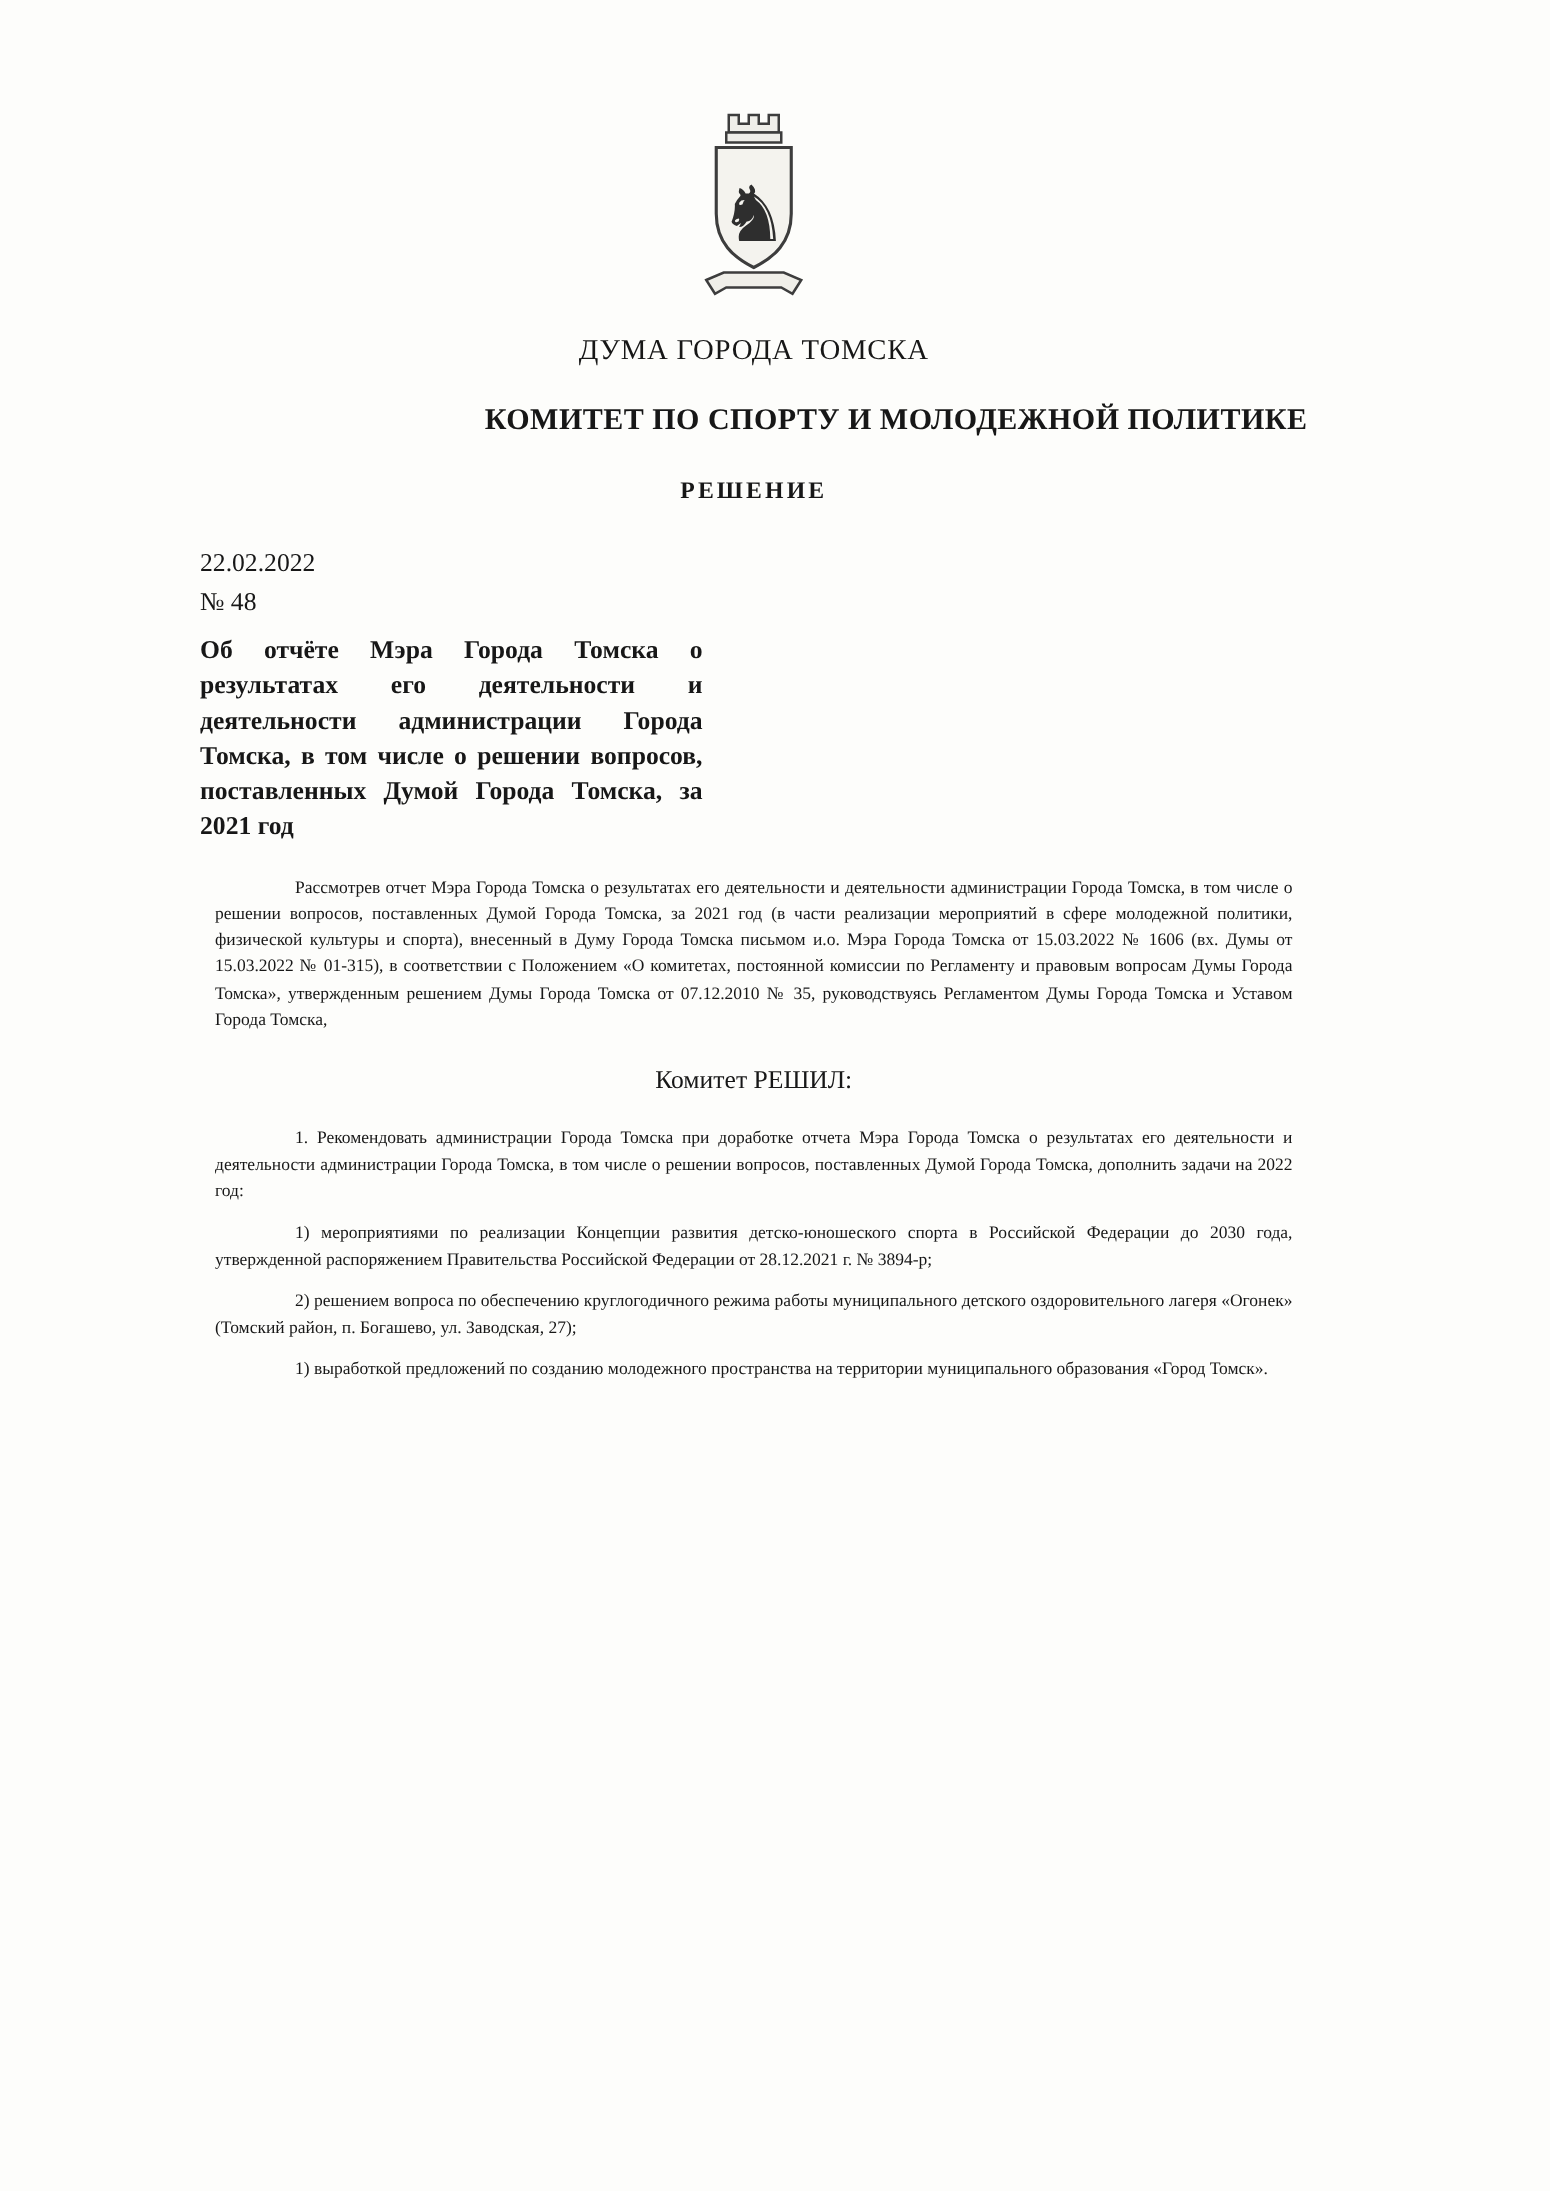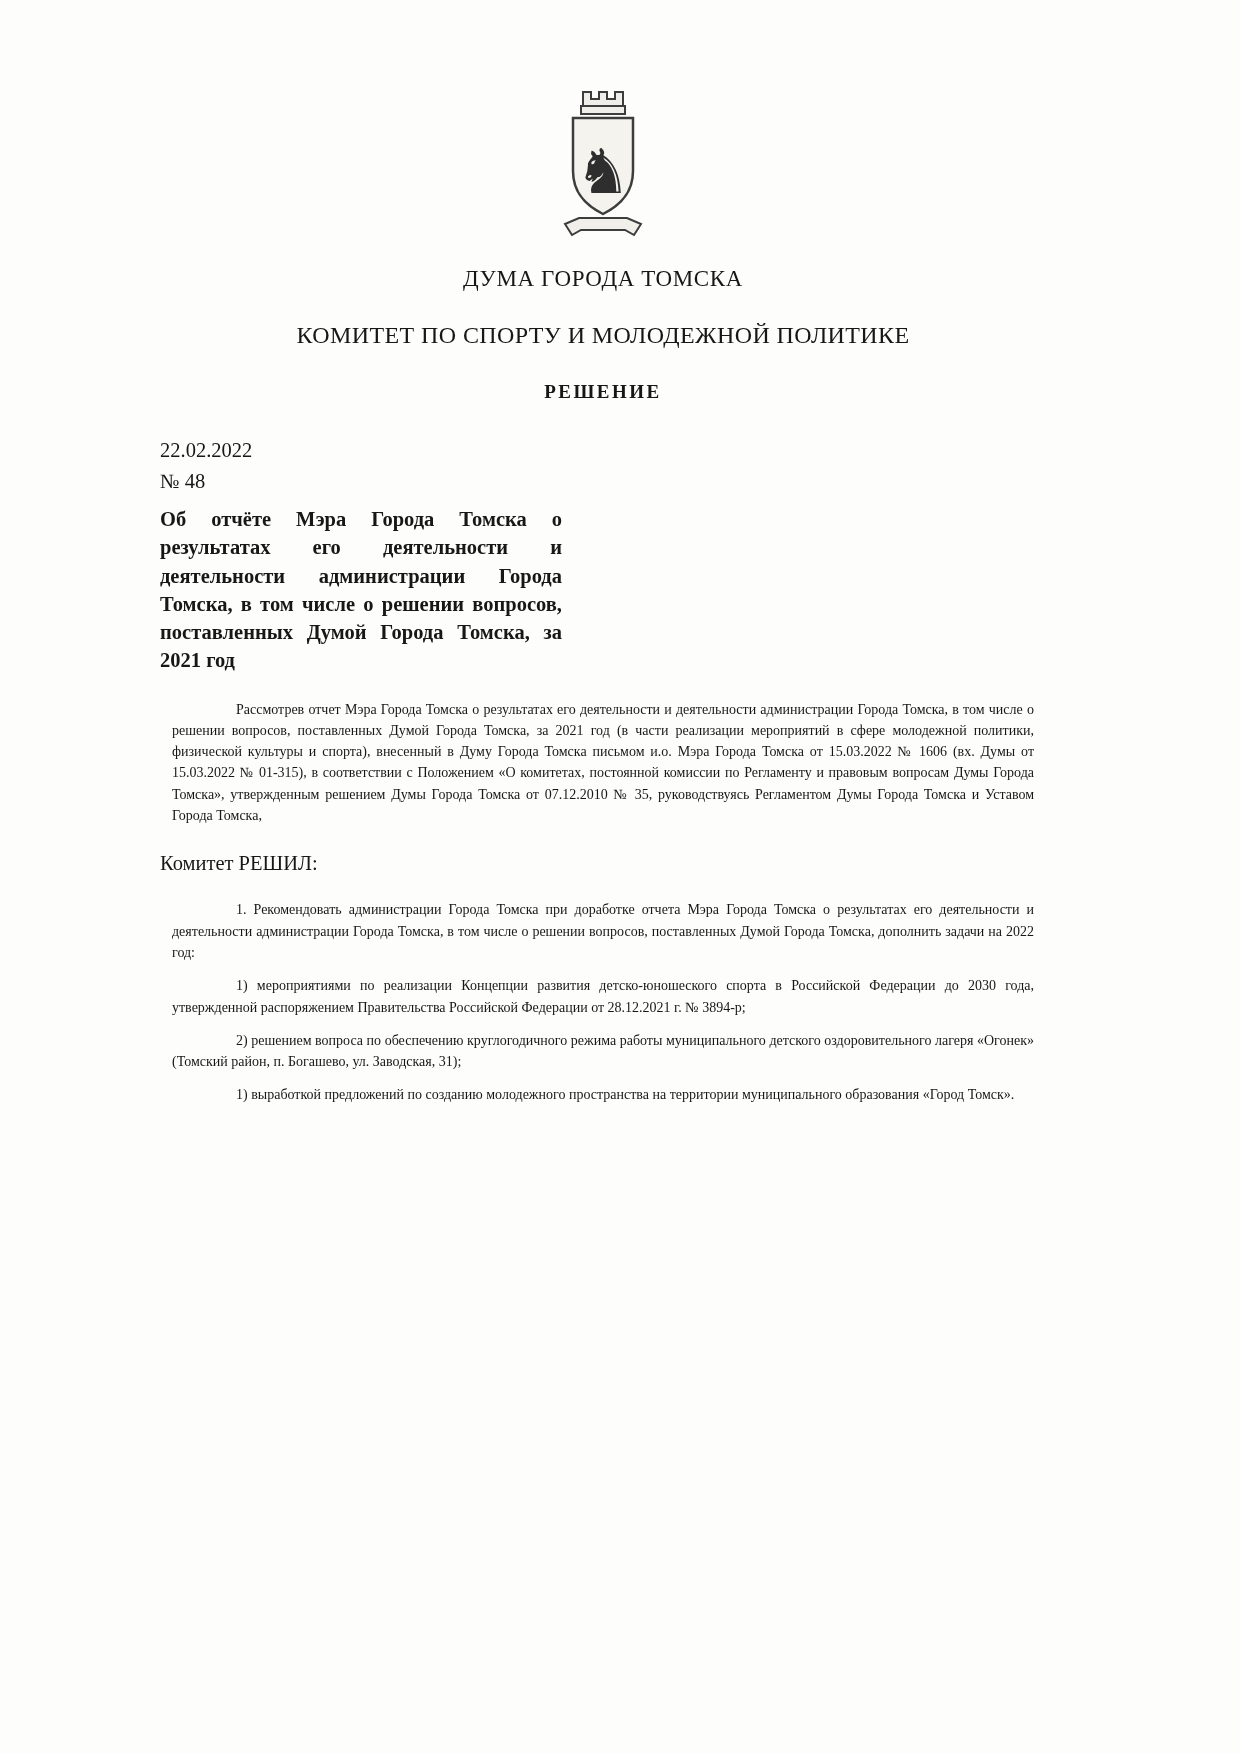--- a/index.html
+++ b/index.html
@@ -13,40 +13,40 @@
     overflow:hidden;
   }
   .content{position:absolute;left:160px;top:86px;width:886px;}
   .emblem-wrap{width:100%;text-align:center;}
   .emblem-wrap svg{display:inline-block;}
   .org{
     text-align:center;font-weight:normal;font-size:23px;
     letter-spacing:.6px;margin:16px 0 0 0;
   }
   .committee{
-    text-align:center;font-weight:normal;font-size:24px;
+    text-align:right;font-weight:bold;font-size:24px;
     letter-spacing:.4px;margin:30px 0 0 0;
   }
   .doctype{
     text-align:center;font-weight:bold;font-size:19px;
     letter-spacing:2.5px;margin:32px 0 0 0;
   }
   .date-line{font-size:20.5px;margin-top:36px;}
   .number-line{font-size:20.5px;margin-top:8px;}
   .subject{
     width:402px;font-weight:bold;font-size:20.5px;line-height:1.38;
     text-align:justify;margin-top:12px;
   }
   .para{
     font-size:14px;line-height:1.52;text-align:justify;
     text-indent:64px;margin:12px;
   }
   .preamble{margin-top:24px;}
   .res-heading{
-    text-align:left;font-size:20.5px;margin:22px 0 20px 0;
+    text-align:center;font-size:20.5px;margin:22px 0 20px 0;
     text-indent:0;
     font-family:Liberation Serif, serif;
   }
 </style>
 </head>
 <body>
 
 <div class="page">
   <div class="content">
 
@@ -79,19 +79,19 @@
     <div class="subject">Об отчёте Мэра Города Томска о результатах его деятельности и деятельности администрации Города Томска, в том числе о решении вопросов, поставленных Думой Города Томска, за 2021 год</div>
 
     <p class="para preamble">Рассмотрев отчет Мэра Города Томска о результатах его деятельности и деятельности администрации Города Томска, в том числе о решении вопросов, поставленных Думой Города Томска, за 2021 год (в части реализации мероприятий в сфере молодежной политики, физической культуры и спорта), внесенный в Думу Города Томска письмом и.о. Мэра Города Томска от 15.03.2022 № 1606 (вх. Думы от 15.03.2022 № 01-315), в соответствии с Положением «О комитетах, постоянной комиссии по Регламенту и правовым вопросам Думы Города Томска», утвержденным решением Думы Города Томска от 07.12.2010 № 35, руководствуясь Регламентом Думы Города Томска и Уставом Города Томска,</p>
 
     <p class="para res-heading">Комитет РЕШИЛ:</p>
 
     <p class="para">1. Рекомендовать администрации Города Томска при доработке отчета Мэра Города Томска о результатах его деятельности и деятельности администрации Города Томска, в том числе о решении вопросов, поставленных Думой Города Томска, дополнить задачи на 2022 год:</p>
 
     <p class="para">1) мероприятиями по реализации  Концепции развития детско-юношеского спорта в Российской Федерации до 2030 года, утвержденной распоряжением Правительства Российской Федерации от 28.12.2021 г. № 3894-р;</p>
 
-    <p class="para">2) решением вопроса по обеспечению круглогодичного режима работы муниципального детского оздоровительного лагеря «Огонек» (Томский район, п. Богашево, ул. Заводская, 31);</p>
+    <p class="para">2) решением вопроса по обеспечению круглогодичного режима работы муниципального детского оздоровительного лагеря «Огонек» (Томский район, п. Богашево, ул. Заводская, 27);</p>
 
     <p class="para">1) выработкой предложений по созданию молодежного пространства на территории муниципального образования «Город Томск».</p>
 
 
   </div>
 </div>
 
 </body></html>

